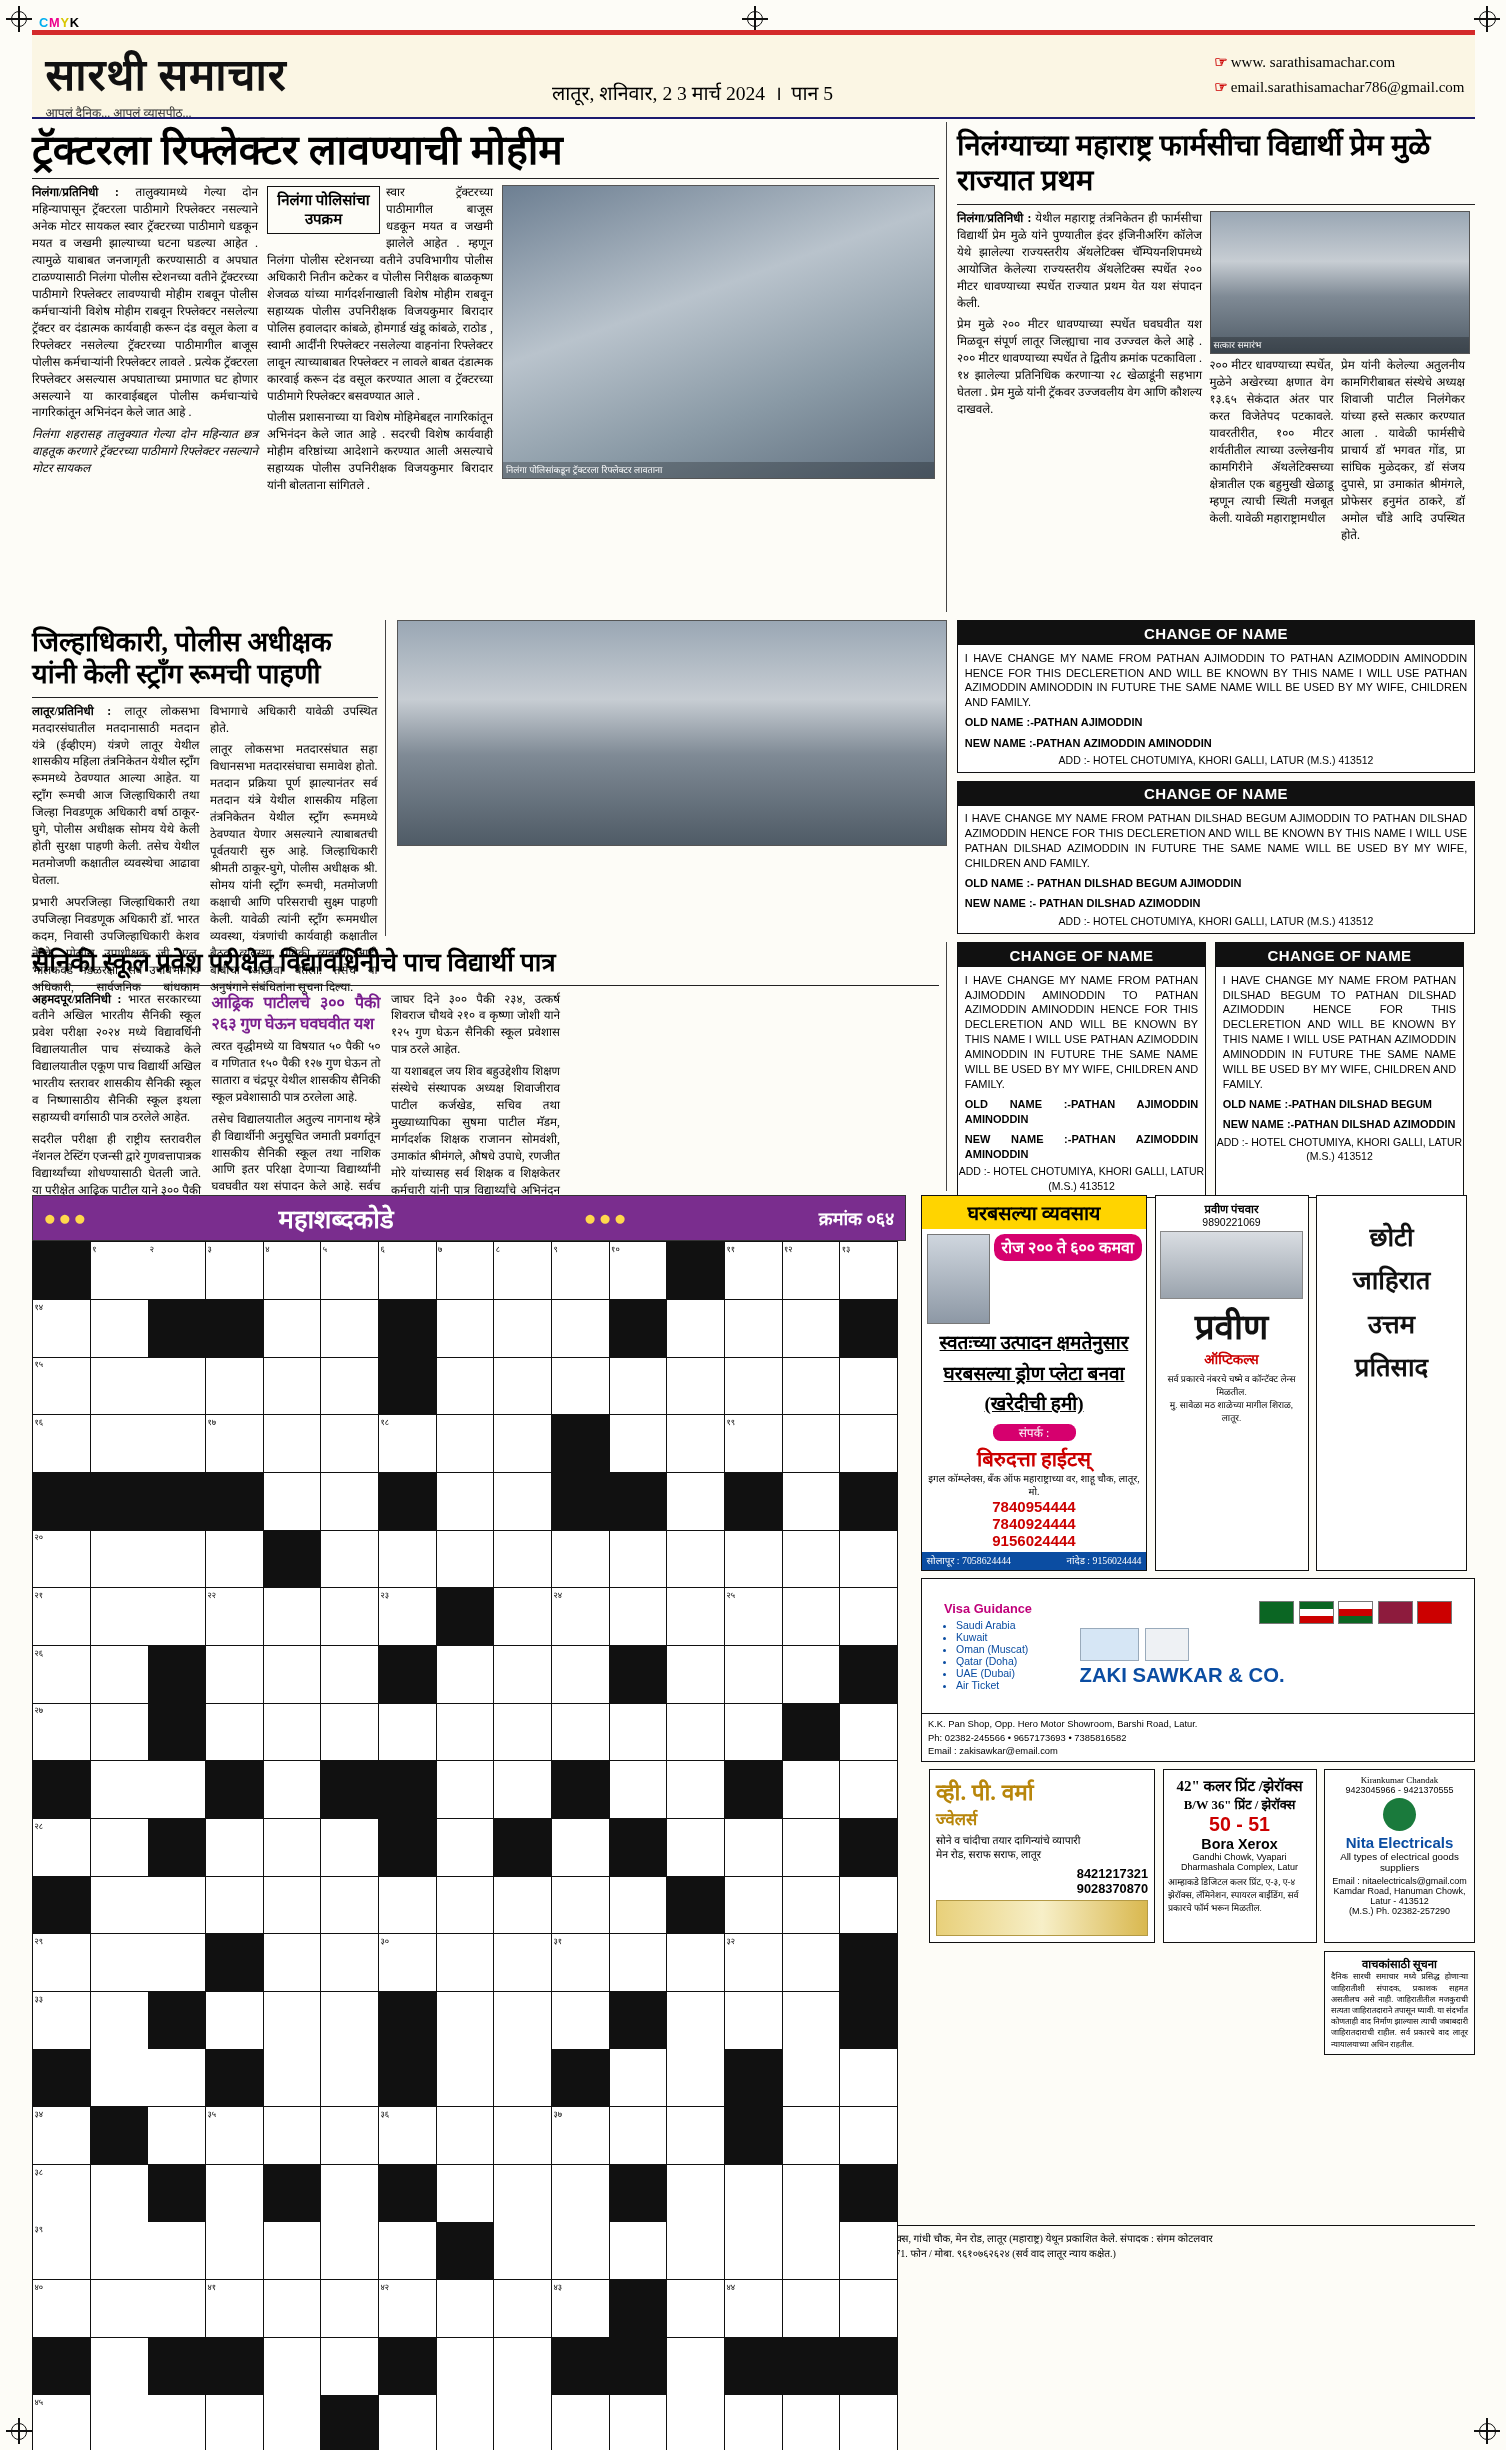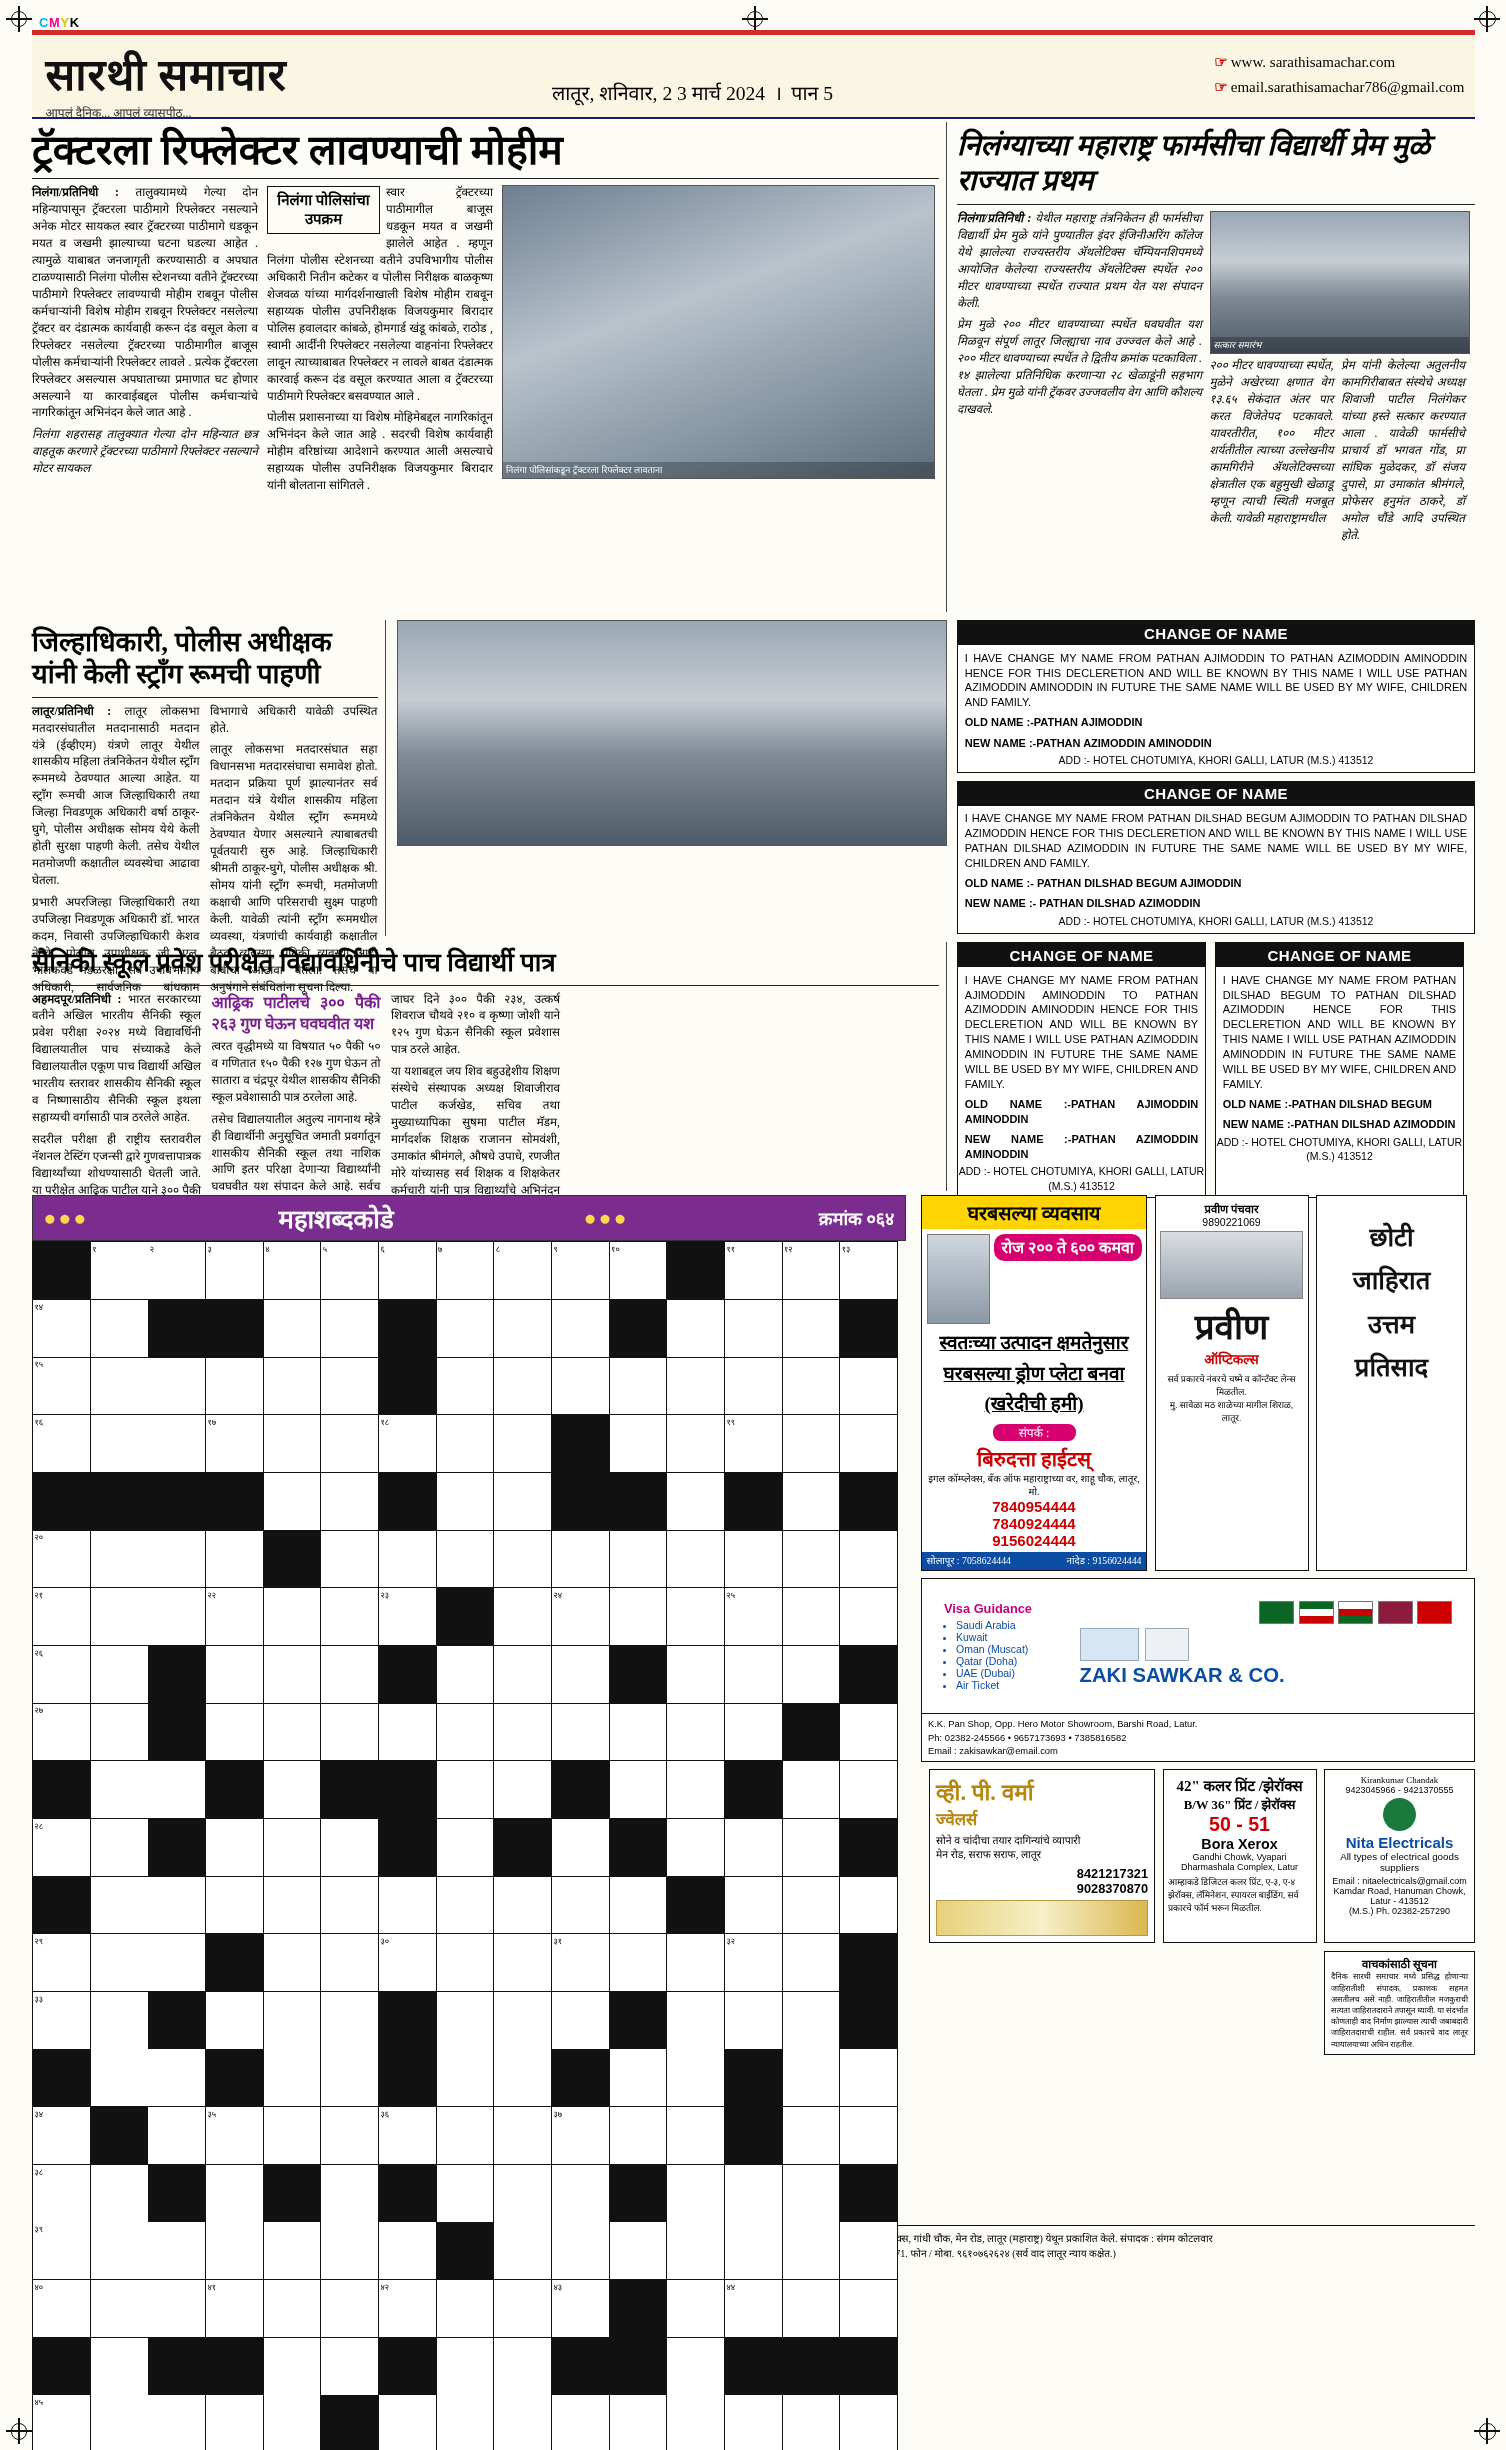--- a/index.html
+++ b/index.html
@@ -38,21 +38,21 @@
   .mast-right div { margin-bottom:6.8px; }
   .mast-right .tick { color:#c00; font-weight:bold; margin-right:3px; }
   .red-rule { height:5.3px; background:#d42a2a; }
 
   
   .marathi { font-family:"Liberation Serif", serif; }
 
   
   .topnews { position:relative; margin-top:3px; height:490px; }
   .tn-left { position:absolute; left:0; top:0; width:915px; height:490px; padding-right:7.5px; border-right:1.5px solid #444; }
-  .tn-right { position:absolute; left:925px; top:0; width:518px; height:490px;font-style:italic; }
+  .tn-right { position:absolute; left:925px; top:0; width:518px; height:490px; }
 
   .headline1 { font-family:"Liberation Serif", serif; font-weight:bold; font-size:41px; line-height:1.1; margin:6px 0 4.5px; }
   .headline2 { font-family:"Liberation Serif", serif; font-weight:bold; font-size:29px; line-height:1.2; margin:6px 0 6px; }
   .hr-thin { border-top:1.5px solid #222; margin:3px 0 6px; }
 
   .body-col { font-family:"Liberation Serif", serif; font-size:11.7px; line-height:1.45; text-align:justify; }
   .dateline { font-weight:bold; }
 
   .photo {
     background:linear-gradient(160deg,#6d7f92,#b9c3cc 40%,#8a9aa6 70%,#5f6e7d);

